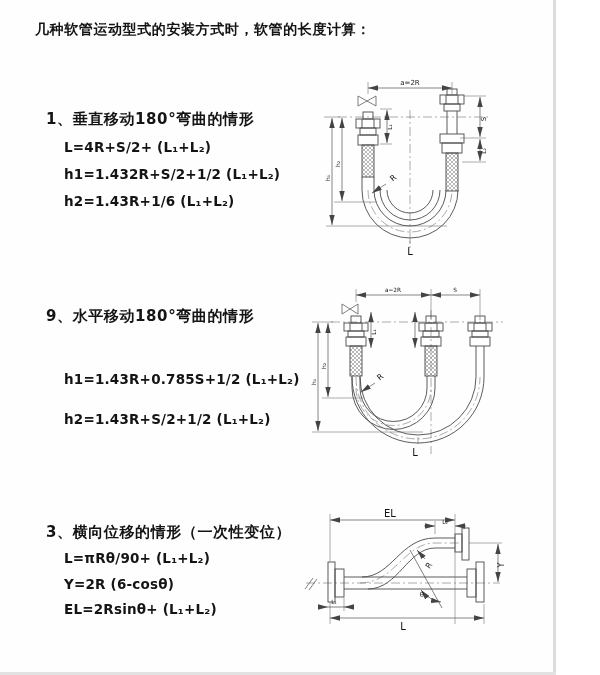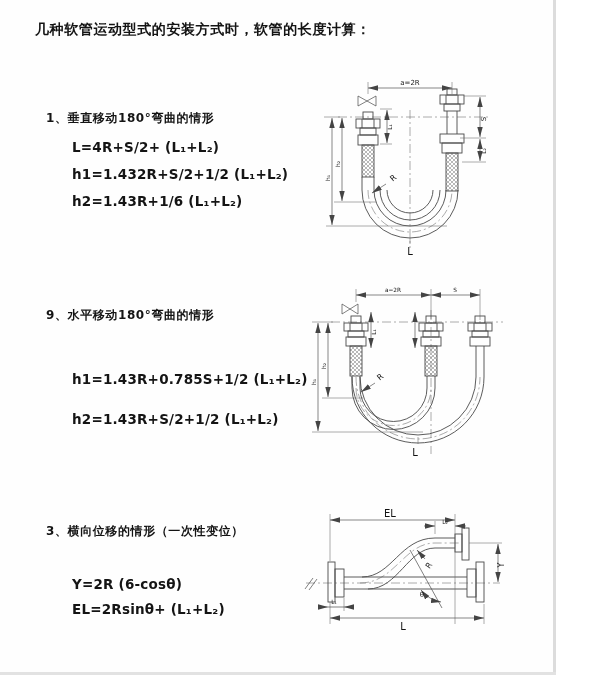--- a/index.html
+++ b/index.html
@@ -1,21 +1,21 @@
 <!DOCTYPE html>
 <html><head>
 <meta charset="utf-8">
 <style>
   html,body{margin:0;padding:0;background:#fff;}
   .page{position:relative;width:556px;height:675px;background:#fefefe;overflow:hidden;
         font-family:"DejaVu Sans","Liberation Sans",sans-serif;}
   .txt{position:absolute;color:#141414;white-space:nowrap;}
   .title{font-size:14px;font-weight:700;letter-spacing:.6px;}
-  .heading{font-size:12px;font-weight:700;letter-spacing:.6px;text-align:right;}
-  .formula{font-size:13.5px;font-weight:600;letter-spacing:.2px;margin-left:8px;}
+  .heading{font-size:15px;font-weight:700;letter-spacing:.6px;text-align:right;}
+  .formula{font-size:13.5px;font-weight:600;letter-spacing:.2px;}
   svg.diag{position:absolute;overflow:visible;}
   .ln{stroke:#4a4a4a;stroke-width:.9;fill:none;}
   .lnt{stroke:#4a4a4a;stroke-width:.7;fill:none;}
   .dim{stroke:#555;stroke-width:.7;fill:none;}
   .ext{stroke:#666;stroke-width:.55;fill:none;}
   .cl{stroke:#666;stroke-width:.55;fill:none;stroke-dasharray:9 3 2 3;}
   .lbl{font-size:7px;fill:#222;}
   .lbl-sm{font-size:5.8px;fill:#222;}
   .lbl-md{font-size:8px;fill:#1a1a1a;}
   .lbl-lg{font-size:10px;fill:#111;}
@@ -32,20 +32,21 @@
   <div class="txt heading" style="left:46px;top:110px">1、垂直移动180°弯曲的情形</div>
   <div class="txt formula" style="left:64px;top:139px">L=4R+S/2+ (L₁+L₂)</div>
   <div class="txt formula" style="left:64px;top:166px">h1=1.432R+S/2+1/2 (L₁+L₂)</div>
   <div class="txt formula" style="left:64px;top:193px">h2=1.43R+1/6 (L₁+L₂)</div>
 
   <div class="txt heading" style="left:46px;top:307px">9、水平移动180°弯曲的情形</div>
   <div class="txt formula" style="left:64px;top:371px">h1=1.43R+0.785S+1/2 (L₁+L₂)</div>
   <div class="txt formula" style="left:64px;top:411px">h2=1.43R+S/2+1/2 (L₁+L₂)</div>
 
   <div class="txt heading" style="left:46px;top:523px">3、横向位移的情形（一次性变位）</div>
+  <div class="txt formula" style="left:64px;top:550px">L=πRθ/90+ (L₁+L₂)</div>
   <div class="txt formula" style="left:64px;top:576px">Y=2R (6-cosθ)</div>
   <div class="txt formula" style="left:64px;top:601px">EL=2Rsinθ+ (L₁+L₂)</div>
 
   <svg class="diag" style="left:310px;top:72px" width="280" height="190" viewBox="0 0 280 190">
     <defs>
       <marker id="ar1" markerWidth="10" markerHeight="8" refX="10" refY="4" orient="auto-start-reverse" markerUnits="userSpaceOnUse">
         <path d="M10,4 L0,1.3 L0,6.7 z" fill="#444"></path>
       </marker>
       <pattern id="br1" width="4" height="4" patternUnits="userSpaceOnUse">
         <path d="M0,0 L4,4 M4,0 L0,4" stroke="#888" stroke-width="0.6"></path>

